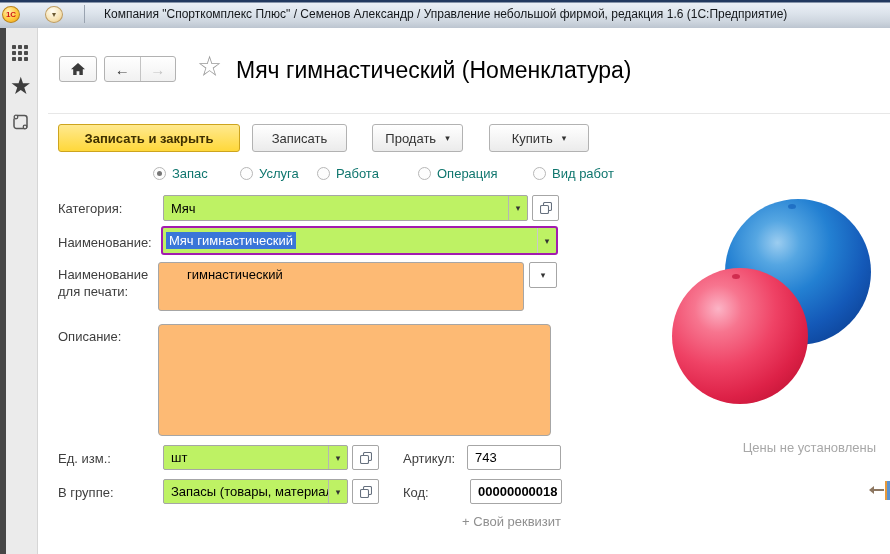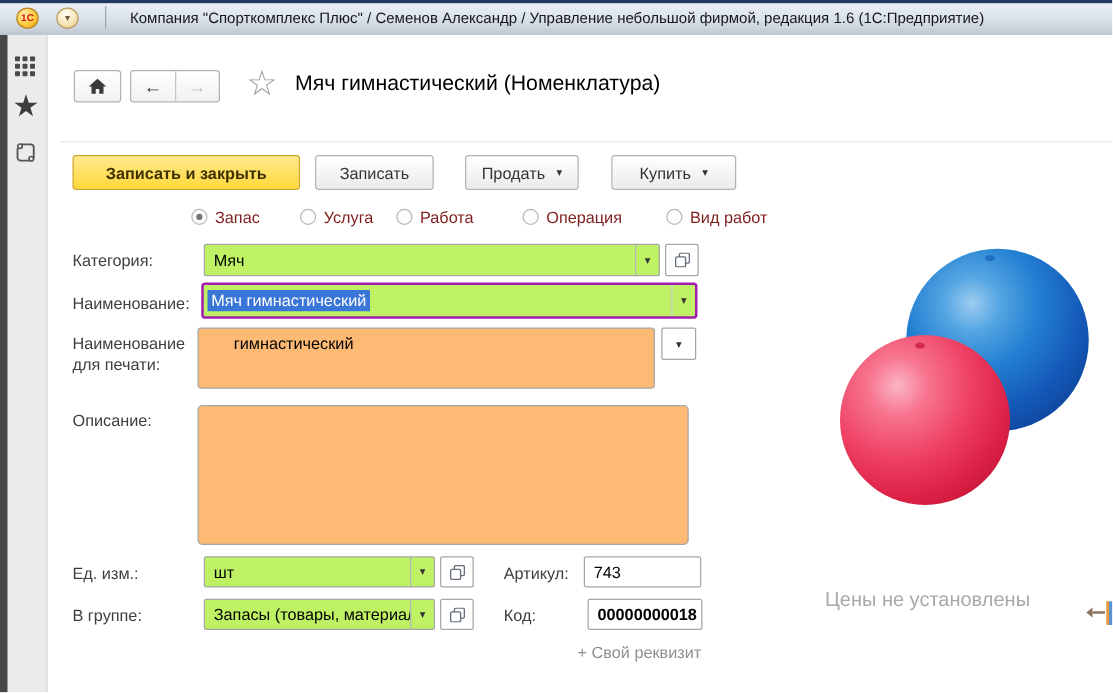--- a/index.html
+++ b/index.html
@@ -2,21 +2,21 @@
 <html><head>
 <meta charset="utf-8">
 <style>
   html,body{margin:0;padding:0;background:#fff;}
   .screen{position:relative;width:890px;height:554px;overflow:hidden;background:#fff;
           font-family:"Liberation Sans","DejaVu Sans",sans-serif;-webkit-font-smoothing:antialiased;}
 
   
   .titlebar{position:absolute;left:0;top:0;width:890px;height:28px;
     background:linear-gradient(180deg,#22395f 0,#22395f 2px,#eaeff5 3px,#dde4ec 13px,#cdd5de 22px,#bcc5d0 28px);}
-  .logo{position:absolute;left:13px;top:6px;width:18px;height:17px;border-radius:50%;
+  .logo{position:absolute;left:2px;top:6px;width:18px;height:17px;border-radius:50%;
     background:radial-gradient(circle at 35% 30%,#ffeeac,#ffc93e 55%,#ec9f16);
     border:1px solid #b9821c;color:#cf1616;font-size:8px;font-weight:bold;
     display:flex;align-items:center;justify-content:center;box-sizing:border-box;}
   .sysmenu{position:absolute;left:45px;top:6px;width:18px;height:17px;border-radius:50%;
     background:radial-gradient(circle at 40% 28%,#fffdf4,#f6e2b2 62%,#e6c380);
     border:1px solid #bf9d61;color:#6b5a33;font-size:8px;line-height:1;
     display:flex;align-items:center;justify-content:center;box-sizing:border-box;cursor:pointer;}
   .tb-sep{position:absolute;left:84px;top:5px;width:1px;height:18px;background:#99a3b0;}
   .tb-title{position:absolute;left:104px;top:0;height:28px;line-height:29px;font-size:12px;color:#14171b;white-space:nowrap;}
 
@@ -29,21 +29,21 @@
 
   
   .btn-home{position:absolute;left:59px;top:56px;width:38px;height:26px;background:linear-gradient(#ffffff,#f1f1f1);
     border:1px solid #b2b2b2;border-radius:3px;display:flex;align-items:center;justify-content:center;box-sizing:border-box;cursor:pointer;}
   .btn-nav{position:absolute;left:104px;top:56px;width:72px;height:26px;background:linear-gradient(#ffffff,#f1f1f1);
     border:1px solid #b2b2b2;border-radius:3px;display:flex;box-sizing:border-box;}
   .nav-seg{flex:1;display:flex;align-items:center;justify-content:center;font-size:15px;font-weight:bold;cursor:pointer;}
   .nav-back{color:#3a3a3a;border-right:1px solid #c4c4c4;}
   .nav-fwd{color:#c3c3c3;}
   .hdr-star{position:absolute;left:197px;top:52px;font-size:28px;color:#9b9b9b;cursor:pointer;line-height:1.1;}
-  .hdr-title{position:absolute;left:236px;top:57px;font-size:17px;color:#000;white-space:nowrap;}
+  .hdr-title{position:absolute;left:236px;top:57px;font-size:23px;color:#000;white-space:nowrap;}
 
   
   .tabs{position:absolute;left:58px;top:91px;display:flex;gap:29px;font-size:13.5px;white-space:nowrap;}
   .tab{color:#3c3c3c;cursor:pointer;}
   .tab.active{color:#2f9e56;font-weight:bold;}
   .tabs-underline{position:absolute;left:48px;top:113px;width:842px;height:1px;background:#e7e7e7;}
 
   
   .btn{position:absolute;top:124px;height:28px;border:1px solid #b2b2b2;border-radius:3px;
     background:linear-gradient(#ffffff,#ebebeb);font-size:13px;color:#333;
@@ -53,21 +53,21 @@
   .btn-save{left:252px;width:95px;}
   .btn-sell{left:372px;width:91px;gap:9px;}
   .btn-buy{left:489px;width:100px;gap:9px;}
   .btn .dd{font-size:9px;color:#333;}
 
   
   .radio{position:absolute;top:166px;display:flex;align-items:center;gap:6px;cursor:default;}
   .radio .circ{width:13px;height:13px;border:1px solid #b7b7b7;border-radius:50%;background:#fdfdfd;
     box-sizing:border-box;display:flex;align-items:center;justify-content:center;}
   .radio.sel .circ::after{content:"";width:5px;height:5px;border-radius:50%;background:#767676;}
-  .radio .rlbl{font-size:13px;color:#7f1d1d;}
+  .radio .rlbl{font-size:13px;color:#0f766e;}
 
   
   .lbl{position:absolute;font-size:13px;color:#3e3e3e;white-space:nowrap;}
   .combo{position:absolute;border:1px solid #a6a6a6;border-radius:2px;background:#bef264;display:flex;box-sizing:border-box;}
   .combo .val{flex:1;padding:0 7px;font-size:13px;color:#000;display:flex;align-items:center;overflow:hidden;white-space:nowrap;}
   .combo .arrow{width:18px;border-left:1px solid #b5b5b5;display:flex;align-items:center;justify-content:center;
     font-size:9px;color:#333;cursor:pointer;flex:none;}
   .openbtn{position:absolute;width:27px;border:1px solid #a6a6a6;border-radius:2px;background:#fff;
     display:flex;align-items:center;justify-content:center;box-sizing:border-box;cursor:pointer;}
   .inputbox{position:absolute;border:1px solid #a6a6a6;border-radius:2px;background:#fff;
@@ -102,21 +102,21 @@
 
   
   .ball{position:absolute;border-radius:50%;}
   .ball-blue{left:725px;top:199px;width:146px;height:146px;
     background:radial-gradient(circle at 36% 30%,#9ccdf0 0%,#55a6e2 16%,#2380d2 38%,#1459b8 64%,#0d4398 84%,#0a3888 100%);}
   .ball-red{left:672px;top:268px;width:136px;height:136px;
     background:radial-gradient(circle at 34% 30%,#fcb4c6 0%,#f7758f 18%,#ef4265 44%,#dd2147 68%,#ba1030 92%,#ad0d2b 100%);}
   .valve{position:absolute;border-radius:50%;}
   .valve-blue{left:788px;top:204px;width:8px;height:5px;background:#1866be;opacity:.75;}
   .valve-red{left:732px;top:274px;width:8px;height:5px;background:#c81f43;opacity:.8;}
-  .prices-note{position:absolute;left:660px;top:472px;width:216px;text-align:left;font-size:16px;color:#a8a8a8;}
+  .prices-note{position:absolute;left:660px;top:440px;width:216px;text-align:right;font-size:13px;color:#a8a8a8;}
 
   
   .grip-bar{position:absolute;left:885px;top:481px;width:5px;height:19px;
     background:linear-gradient(90deg,#e89a3c 0,#e89a3c 2px,#5c93cf 2px,#5c93cf 5px);}
   .grip-tail{position:absolute;left:874px;top:489px;width:10px;height:2px;background:#8c7660;}
   .grip-head{position:absolute;left:869px;top:486px;width:0;height:0;
     border-top:4px solid transparent;border-bottom:4px solid transparent;border-right:5px solid #8c7660;}
 </style>
 </head>
 <body>

